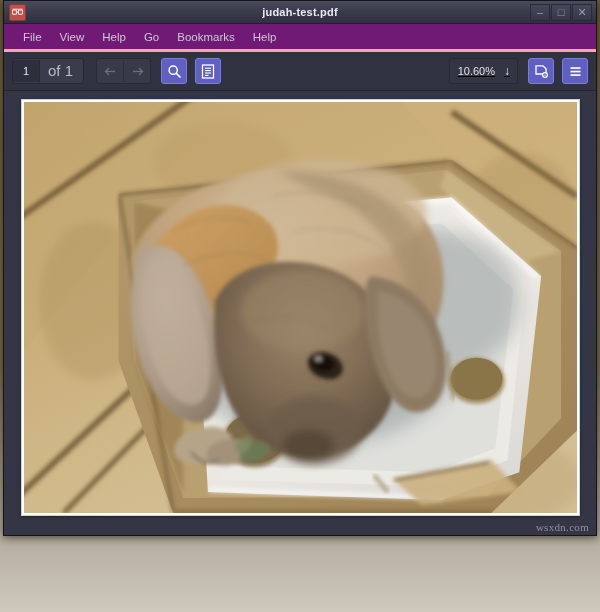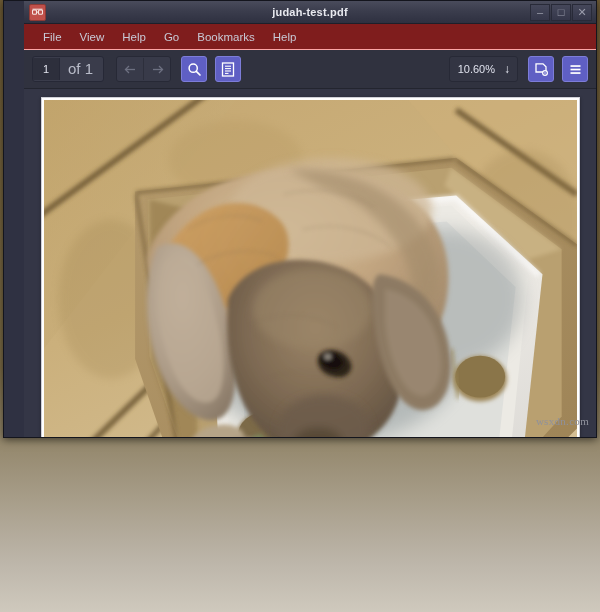--- a/index.html
+++ b/index.html
@@ -19,28 +19,27 @@
     background: linear-gradient(180deg, #6d5a34 0%, #7a6a45 60%, #bdb6aa 92%, #cfc9bd 100%);
     overflow: hidden;
   }
 
   
   #window {
     position: absolute;
     left: 3px;
     top: 0px;
     width: 594px;
-    height: 438px;
+    height: 536px;
     background: #2f3142;
     border: 1px solid #14151d;
     box-sizing: border-box;
     display: flex;
     flex-direction: column;
     box-shadow: 0 2px 8px rgba(0,0,0,0.55);
-    padding-left: 20px;
   }
 
   
   #titlebar {
     position: relative;
     height: 22px;
     flex: 0 0 22px;
     background: linear-gradient(180deg, #4a4c5c 0%, #3b3d4d 45%, #2e3040 100%);
     border-bottom: 1px solid #1d1f2a;
     display: flex;
@@ -90,25 +89,25 @@
     background: linear-gradient(180deg, #45475a 0%, #35374a 100%);
     border: 1px solid #282a38;
     box-sizing: border-box;
   }
   .win-btn span { line-height: 1; }
 
   
   #menubar {
     height: 25px;
     flex: 0 0 25px;
-    background: #7f1d1d;
+    background: #701a75;
     display: flex;
     align-items: center;
     padding-left: 10px;
-    border-bottom: 1px solid #fca5a5;
+    border-bottom: 3px solid #fca5a5;
   }
   .menu-item {
     font-size: 11.5px;
     color: #c8cad6;
     padding: 3px 9px;
     cursor: default;
   }
 
   
   #toolbar {
@@ -181,20 +180,21 @@
     align-items: center;
     justify-content: center;
     box-sizing: border-box;
   }
   .tool-btn.second { margin-left: 8px; }
 
   #toolbar-right {
     margin-left: auto;
     display: flex;
     align-items: center;
+    text-decoration: underline;
   }
   #zoom-box {
     display: flex;
     align-items: center;
     height: 24px;
     padding: 0 4px 0 8px;
     background: #333543;
     border: 1px solid #272936;
     border-radius: 3px;
   }
@@ -237,21 +237,21 @@
     height: 100%;
     position: relative;
     overflow: hidden;
     background: #c0a573;
   }
   #photo svg { display: block; width: 100%; height: 100%; }
 
   #watermark {
     position: absolute;
     right: 7px;
-    bottom: 10px;
+    bottom: 2px;
     font-size: 11px;
     color: #8f919c;
     font-family: "Liberation Serif", serif;
     letter-spacing: 0.3px;
   }
 </style>
 </head>
 <body>
 
 <div id="desktop">

